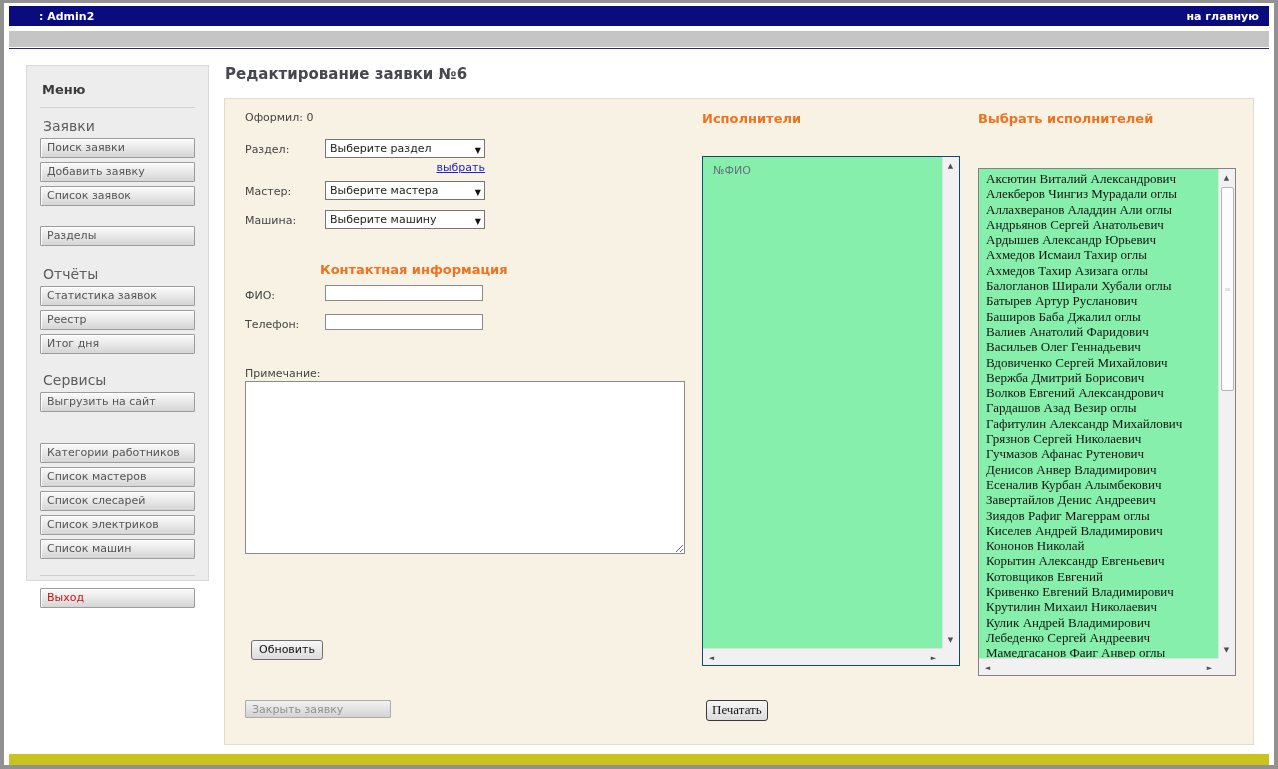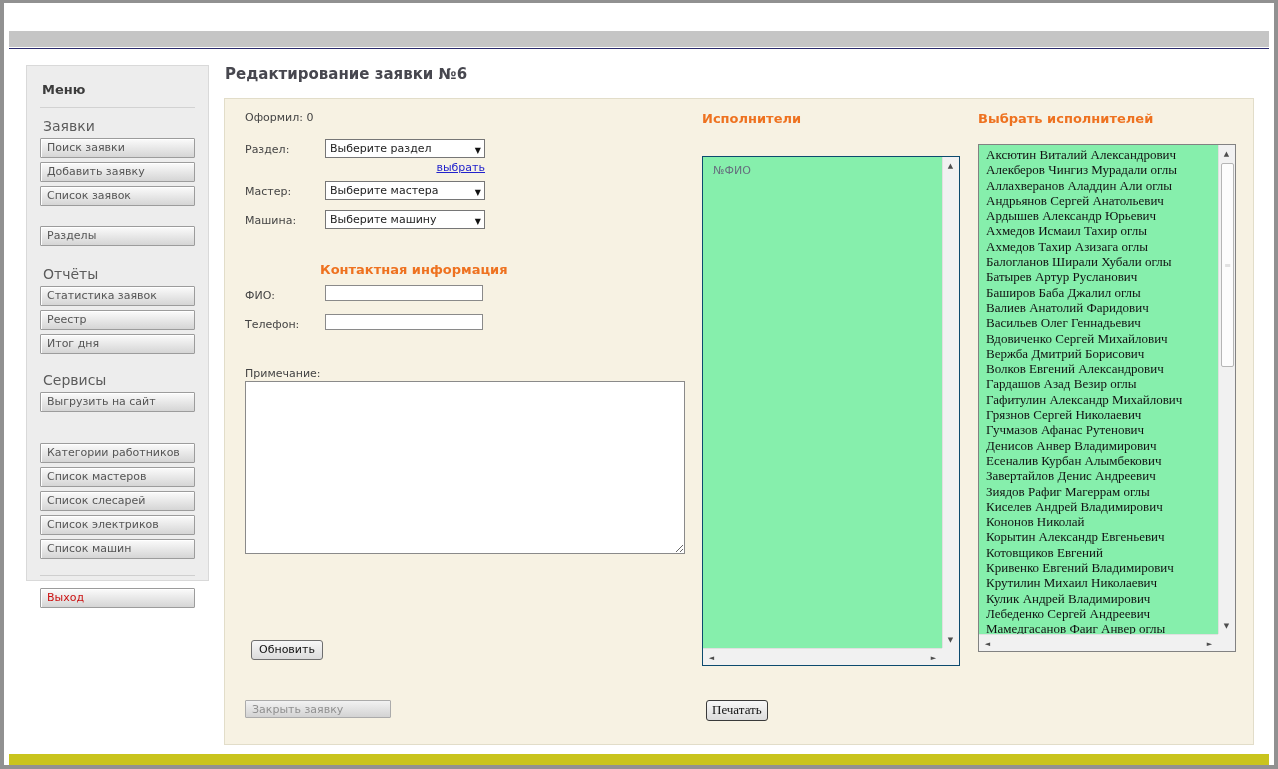--- a/index.html
+++ b/index.html
@@ -85,20 +85,24 @@
   .sb-thumb{position:absolute;left:2px;width:13px;background:#fcfcfc;border:1px solid #b5b5b5;border-radius:2px;cursor:pointer;
     display:flex;align-items:center;justify-content:center;color:#c9c9c9;font-size:8px;}
   
   .footerbar{position:absolute;left:5px;top:751px;width:1260px;height:12px;background:#c9c41d;}
 </style>
 </head>
 <body>
 
 <div class="window">
 
+  <div class="topbar">
+    <span>: Admin2</span>
+    <a>на главную</a>
+  </div>
   <div class="graybar"></div>
   <div class="navyline"></div>
 
   <div class="sidebar">
     <div class="menu-title">Меню</div>
 
     <div class="sheading" style="margin-top:10px;">Заявки</div>
     <button class="sbtn">Поиск заявки</button>
     <button class="sbtn">Добавить заявку</button>
     <button class="sbtn">Список заявок</button>
@@ -175,21 +179,21 @@
       </div>
       <div class="sb-h">
         <div class="sb-btn left">◄</div>
         <div class="sb-btn right">►</div>
       </div>
       <div class="sb-corner"></div>
     </div>
     <button class="btn print" style="left:481px;top:601px;">Печатать</button>
 
     <div class="orange-h" style="left:753px;top:12px;">Выбрать исполнителей</div>
-    <div class="listbox" style="left:753px;top:35px;width:258px;height:508px;border-color:#828282;padding-left:12px;">
+    <div class="listbox" style="left:753px;top:59px;width:258px;height:508px;border-color:#828282;padding-left:12px;">
       <div class="lb-content names">
 
           <div>Аксютин Виталий Александрович</div>
 
           <div>Алекберов Чингиз Мурадали оглы</div>
 
           <div>Аллахверанов Аладдин Али оглы</div>
 
           <div>Андрьянов Сергей Анатольевич</div>
 

